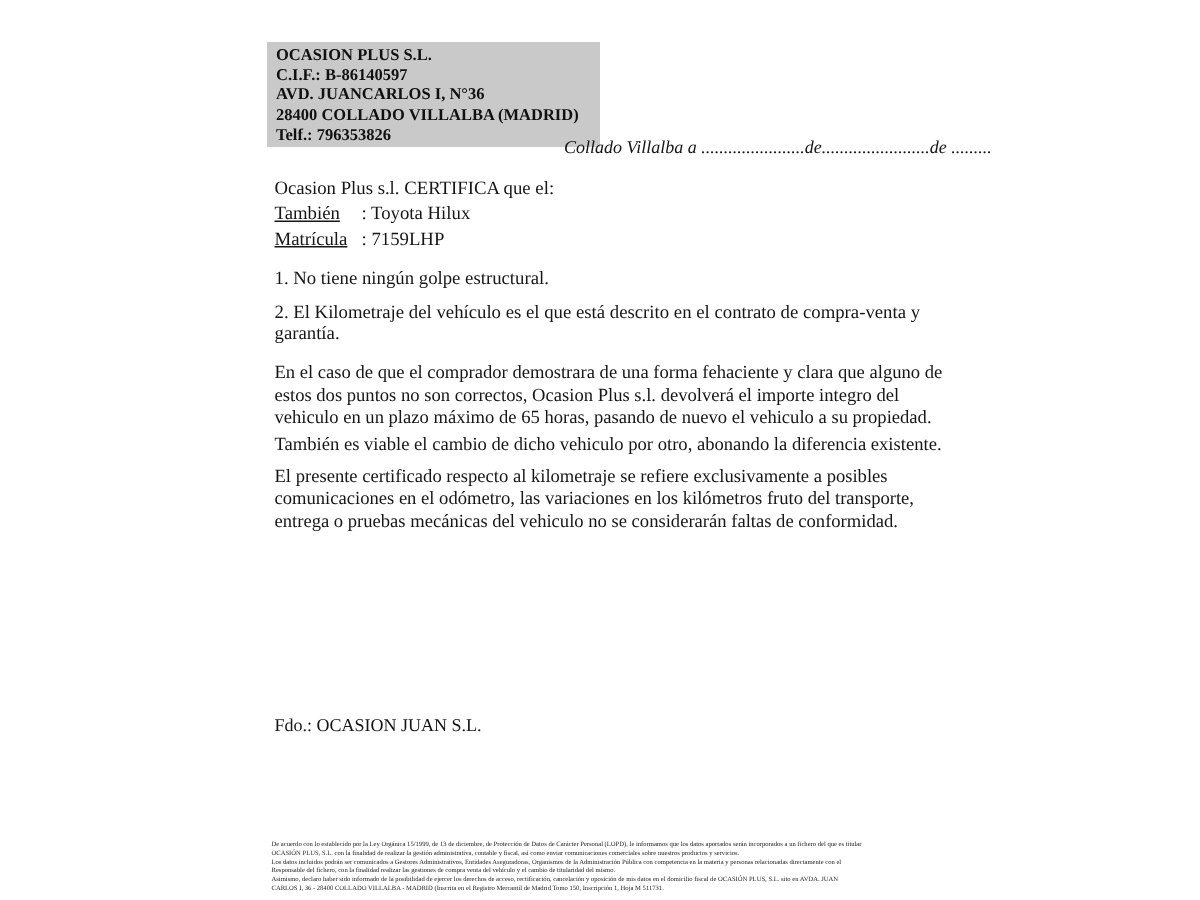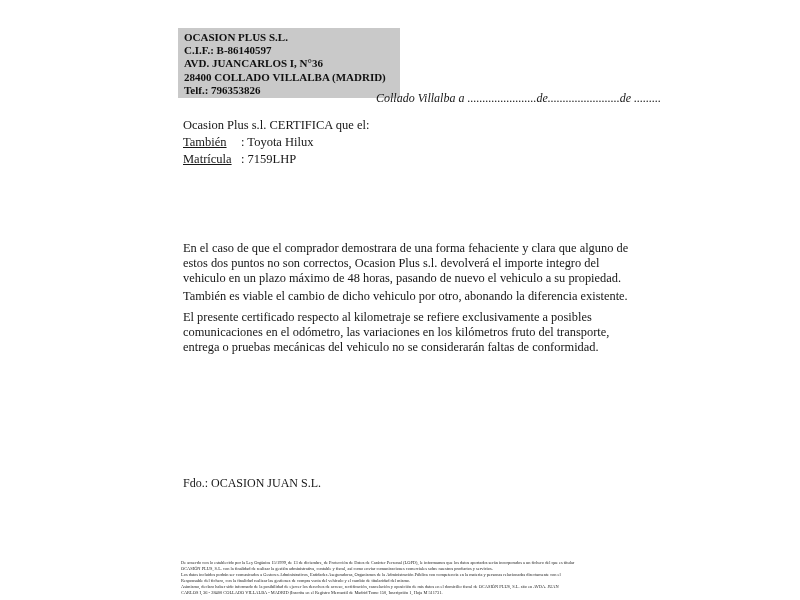--- a/index.html
+++ b/index.html
@@ -120,23 +120,27 @@
   </div>
 
   <div class="date-line">Collado Villalba a .......................de........................de .........</div>
 
   <div class="cert">
     <div>Ocasion Plus s.l. CERTIFICA que el:</div>
     <div><span class="lbl"><span class="u">También</span></span><span>: Toyota Hilux</span></div>
     <div><span class="lbl"><span class="u">Matrícula</span></span><span>: 7159LHP</span></div>
   </div>
 
+  <div class="points">
+    <div class="point-1">1. No tiene ningún golpe estructural.</div>
+    <div class="point-2">2. El Kilometraje del vehículo es el que está descrito en el contrato de compra-venta y garantía.</div>
+  </div>
 
   <div class="body-text">
-    <p class="p1">En el caso de que el comprador demostrara de una forma fehaciente y clara que alguno de estos dos puntos no son correctos, Ocasion Plus s.l. devolverá el importe integro del vehiculo en un plazo máximo de 48 horas, pasando de nuevo el vehiculo a su propiedad.</p>
+    <p class="p1">En el caso de que el comprador demostrara de una forma fehaciente y clara que alguno de estos dos puntos no son correctos, Ocasion Plus s.l. devolverá el importe integro del vehiculo en un plazo máximo de 65 horas, pasando de nuevo el vehiculo a su propiedad.</p>
     <p class="p2">También es viable el cambio de dicho vehiculo por otro, abonando la diferencia existente.</p>
     <p class="p4">El presente certificado respecto al kilometraje se refiere exclusivamente a posibles comunicaciones en el odómetro, las variaciones en los kilómetros fruto del transporte, entrega o pruebas mecánicas del vehiculo no se considerarán faltas de conformidad.</p>
   </div>
 
   <div class="signature">Fdo.: OCASION JUAN S.L.</div>
 
   <div class="legal">
     <div class="lline">De acuerdo con lo establecido por la Ley Orgánica 15/1999, de 13 de diciembre, de Protección de Datos de Carácter Personal (LOPD), le informamos que los datos aportados serán incorporados a un fichero del que es titular</div>
     <div class="lline">OCASIÓN PLUS, S.L. con la finalidad de realizar la gestión administrativa, contable y fiscal, así como enviar comunicaciones comerciales sobre nuestros productos y servicios.</div>
     <div class="lline">Los datos incluidos podrán ser comunicados a Gestores Administrativos, Entidades Aseguradoras, Organismos de la Administración Pública con competencia en la materia y personas relacionadas directamente con el</div>

